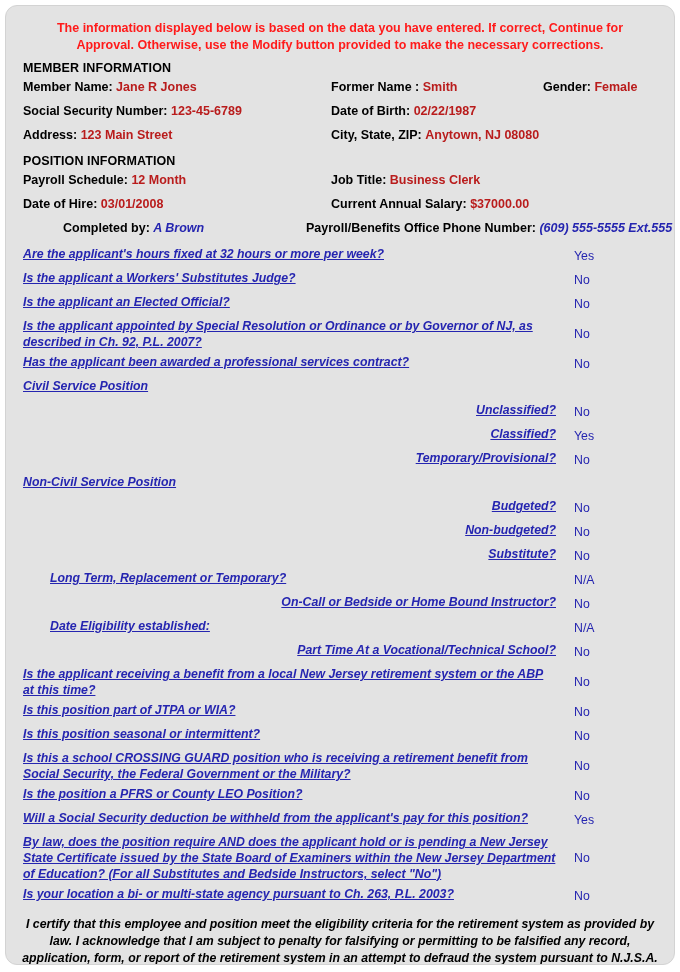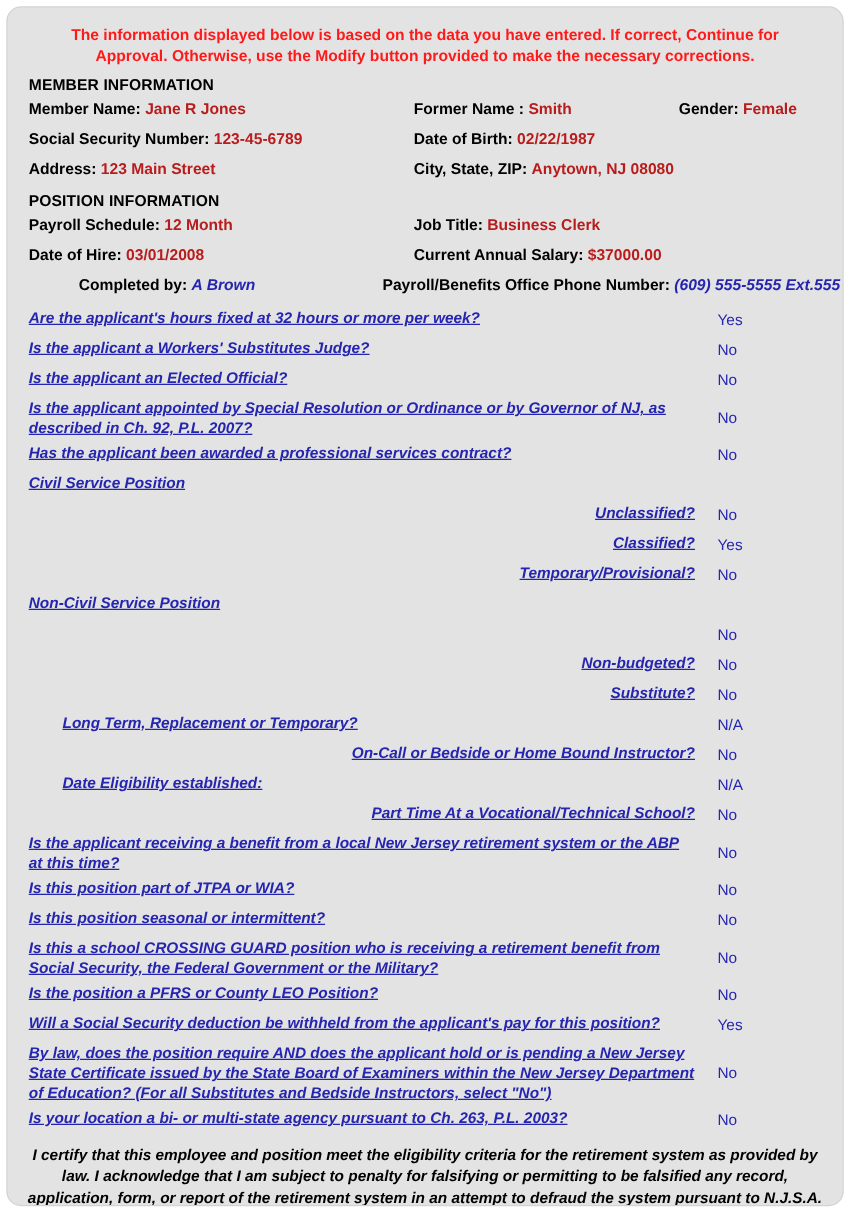--- a/index.html
+++ b/index.html
@@ -193,20 +193,21 @@
         <span class="qans">Yes</span>
       </div>
       <div class="qrow ind1">
         <span class="qtext">Temporary/Provisional?</span>
         <span class="qans">No</span>
       </div>
       <div class="qrow ind0">
         <span class="qtext">Non-Civil Service Position</span>
       </div>
       <div class="qrow ind1">
+        <span class="qtext">Budgeted?</span>
         <span class="qans">No</span>
       </div>
       <div class="qrow ind1">
         <span class="qtext">Non-budgeted?</span>
         <span class="qans">No</span>
       </div>
       <div class="qrow ind1">
         <span class="qtext">Substitute?</span>
         <span class="qans">No</span>
       </div>

